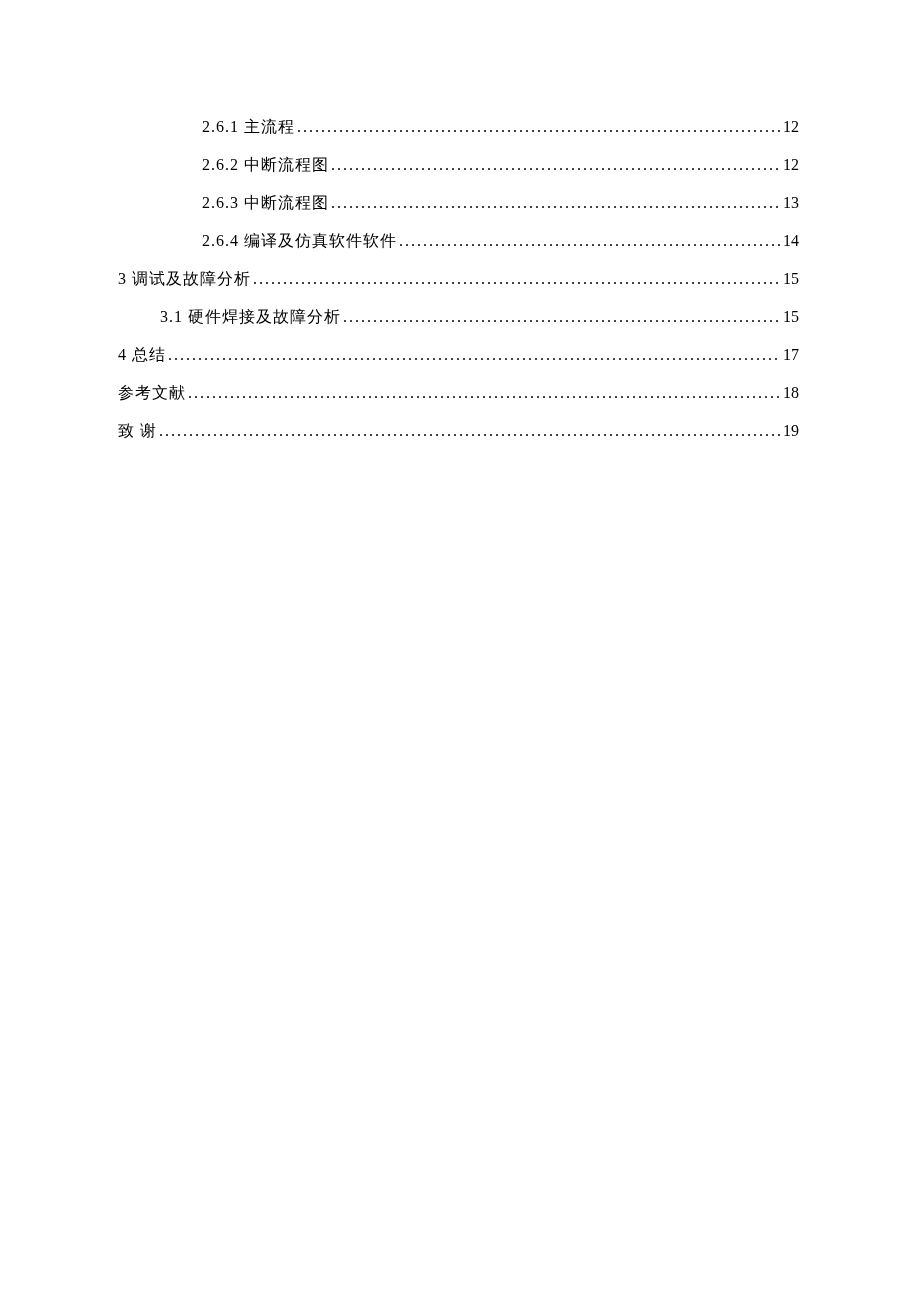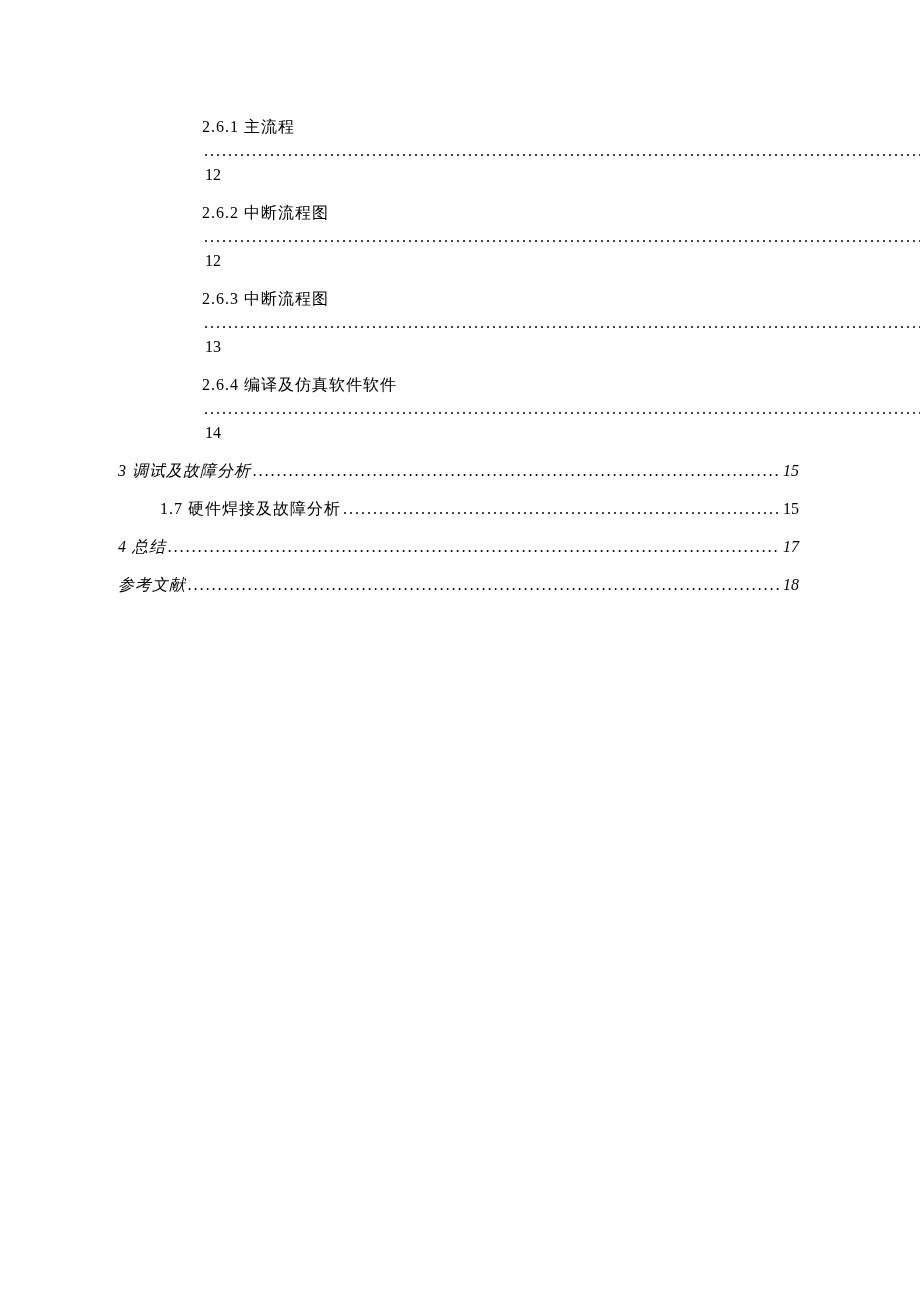--- a/index.html
+++ b/index.html
@@ -38,23 +38,23 @@
       padding: 0 2px;
     }
     .toc-dots::after {
       content: "....................................................................................................................................................";
     }
     .toc-page {
       flex: 0 0 auto;
       min-width: 22px;
       text-align: center;
     }
-    .indent-3 { padding-left: 84px; flex-direction: column; }
+    .indent-3 { padding-left: 84px; }
     .indent-2 { padding-left: 42px; }
-    .indent-1 { padding-left: 0; font-style: italic; }
+    .indent-1 { padding-left: 0; }
   </style>
 </head>
 <body>
 
 <div class="toc">
 
   <div class="toc-entry indent-3">
     <span class="toc-label">2.6.1 主流程</span>
     <span class="toc-dots"></span>
     <span class="toc-page">12</span>
@@ -78,33 +78,38 @@
     <span class="toc-page">14</span>
   </div>
 
   <div class="toc-entry indent-1">
     <span class="toc-label">3 调试及故障分析</span>
     <span class="toc-dots"></span>
     <span class="toc-page">15</span>
   </div>
 
   <div class="toc-entry indent-2">
-    <span class="toc-label">1.7 硬件焊接及故障分析</span>
+    <span class="toc-label">3.1 硬件焊接及故障分析</span>
     <span class="toc-dots"></span>
     <span class="toc-page">15</span>
   </div>
 
 
   <div class="toc-entry indent-1">
     <span class="toc-label">4 总结</span>
     <span class="toc-dots"></span>
     <span class="toc-page">17</span>
   </div>
 
   <div class="toc-entry indent-1">
     <span class="toc-label">参考文献</span>
     <span class="toc-dots"></span>
     <span class="toc-page">18</span>
   </div>
 
+  <div class="toc-entry indent-1">
+    <span class="toc-label">致 谢</span>
+    <span class="toc-dots"></span>
+    <span class="toc-page">19</span>
+  </div>
 
 
 </div>
 
 </body></html>

